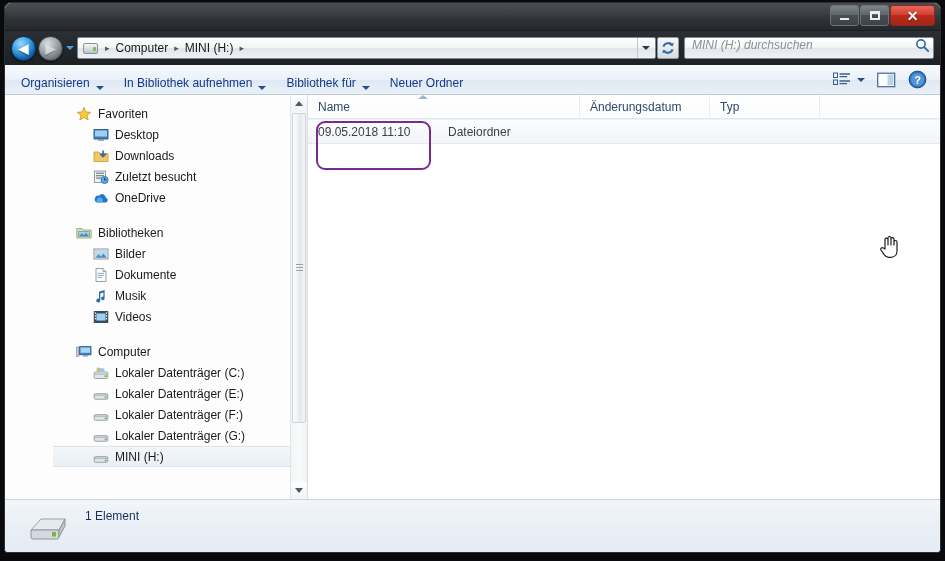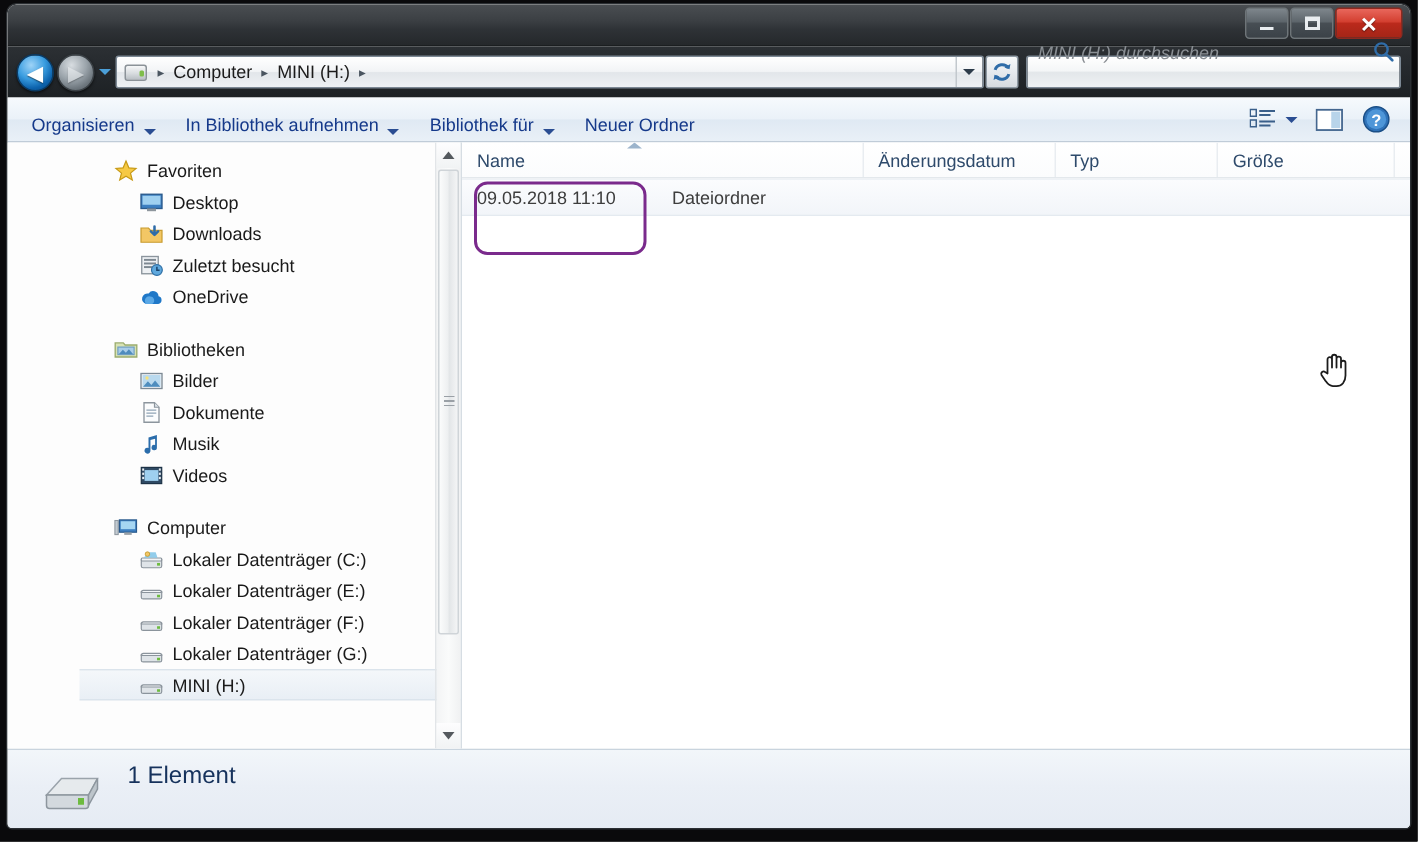--- a/index.html
+++ b/index.html
@@ -139,21 +139,21 @@
     display:flex;align-items:center;justify-content:center;
     cursor:pointer;
   }
   #refreshbtn svg { display:block; }
 
   #searchbox {
     width: 250px; height: 22px; flex: 0 0 auto;
     margin-left: 5px;
     background: linear-gradient(180deg,#ffffff 0%,#f4f6f7 46%,#e3e7ea 52%,#eff2f4 100%);
     border: 1px solid #7c8894; border-radius: 2px;
-    display: flex; align-items: flex-end;
+    display: flex; align-items: flex-start;
     padding: 0 3px 16px 7px;
     cursor: text;
   }
   #searchinput {
     flex: 1 1 auto; border: none; outline: none; background: transparent;
     font-family: "Liberation Sans", sans-serif;
     font-size: 12px; font-style: italic; color: #8a8f94;
     min-width: 0;
   }
   #searchinput::placeholder { color:#8a8f94; font-style: italic; opacity:1; }
@@ -311,21 +311,21 @@
   
   #statusbar {
     height: 56px;
     background: linear-gradient(180deg,#f2f6fa 0%,#eaeff6 45%,#e5ebf3 100%);
     border-top: 1px solid #c9d4de;
     display: flex; align-items: center;
     padding-left: 22px;
   }
   #statusdrive { width: 44px; height: 36px; flex:0 0 auto; }
   #statustextwrap { margin-left: 14px; align-self: flex-start; margin-top: 9px; }
-  #statustext { font-size: 16px; color: #16325c; }
+  #statustext { font-size: 12px; color: #16325c; }
 </style>
 </head>
 <body>
 
 <div id="desktop">
  <div id="window">
 
   <div id="titlebar">
     <div id="winbuttons">
       <div class="wb wb-min">
@@ -601,23 +601,20 @@
         <div class="colcell" id="col-name">
           <span>Name</span>
           <span id="sortmark"></span>
         </div>
         <div class="colcell" id="col-date">
           <span>Änderungsdatum</span>
         </div>
         <div class="colcell" id="col-type">
           <span>Typ</span>
         </div>
-        <div class="colcell" id="col-size">
-          <span>Größe</span>
-        </div>
         <div class="colcell" id="col-rest"></div>
       </div>
 
       <div id="rowsarea">
         <div class="filerow">
           <div class="fcell date">
             <span>09.05.2018 11:10</span>
           </div>
           <div class="fcell type">
             <span>Dateiordner</span>

